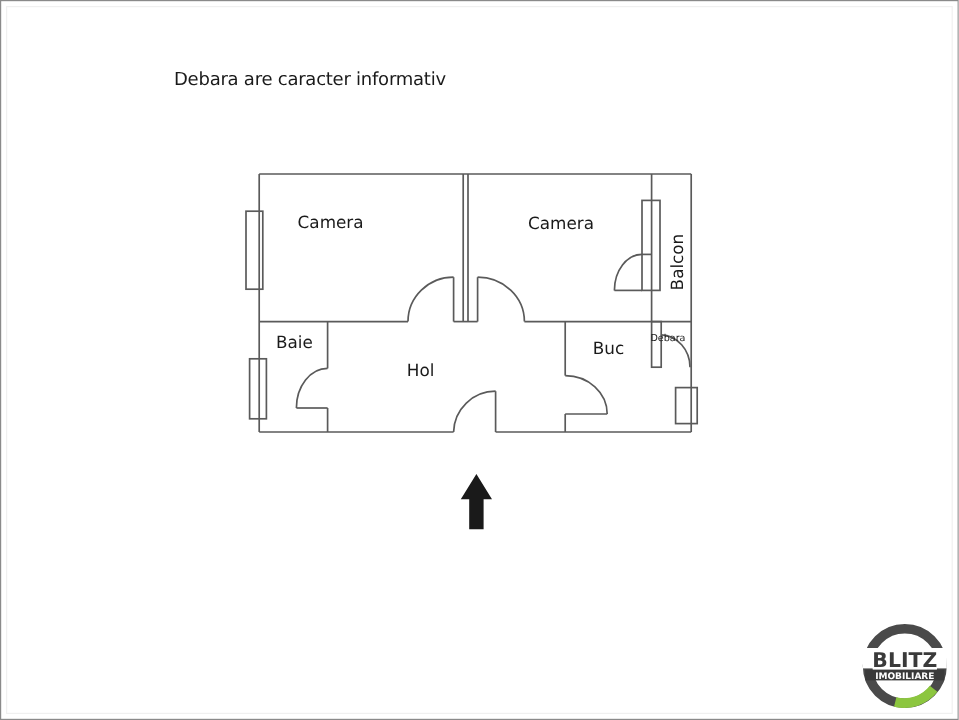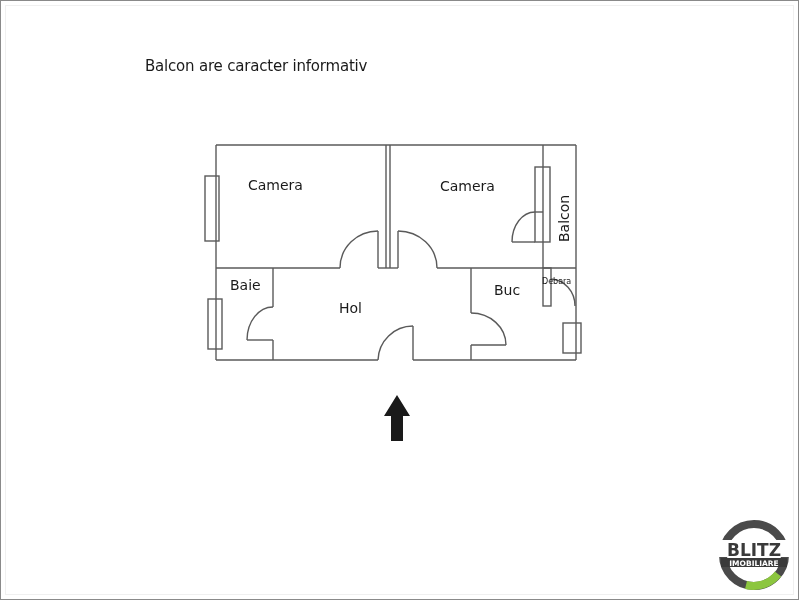--- a/index.html
+++ b/index.html
@@ -11,21 +11,21 @@
   .lbl { font-family: "DejaVu Sans", "Liberation Sans", sans-serif; fill: #1a1a1a; }
   .logo { position: absolute; left: 718px; top: 519px; width: 72px; height: 72px; }
 </style>
 </head>
 <body>
 
 <div class="frame">
   <div class="frame-inner"></div>
 </div>
 
-<div class="note">Balcon are caracter informativ</div>
+<div class="note">Debara are caracter informativ</div>
 
 <svg class="plan" width="799" height="600" viewBox="0 0 799 600">
   <g fill="none" stroke="#5a5a5a" stroke-width="1.4">
 
     <line x1="216" y1="145" x2="576" y2="145"></line>
 
     <line x1="216" y1="145" x2="216" y2="360"></line>
 
     <line x1="576" y1="145" x2="576" y2="360"></line>
 

